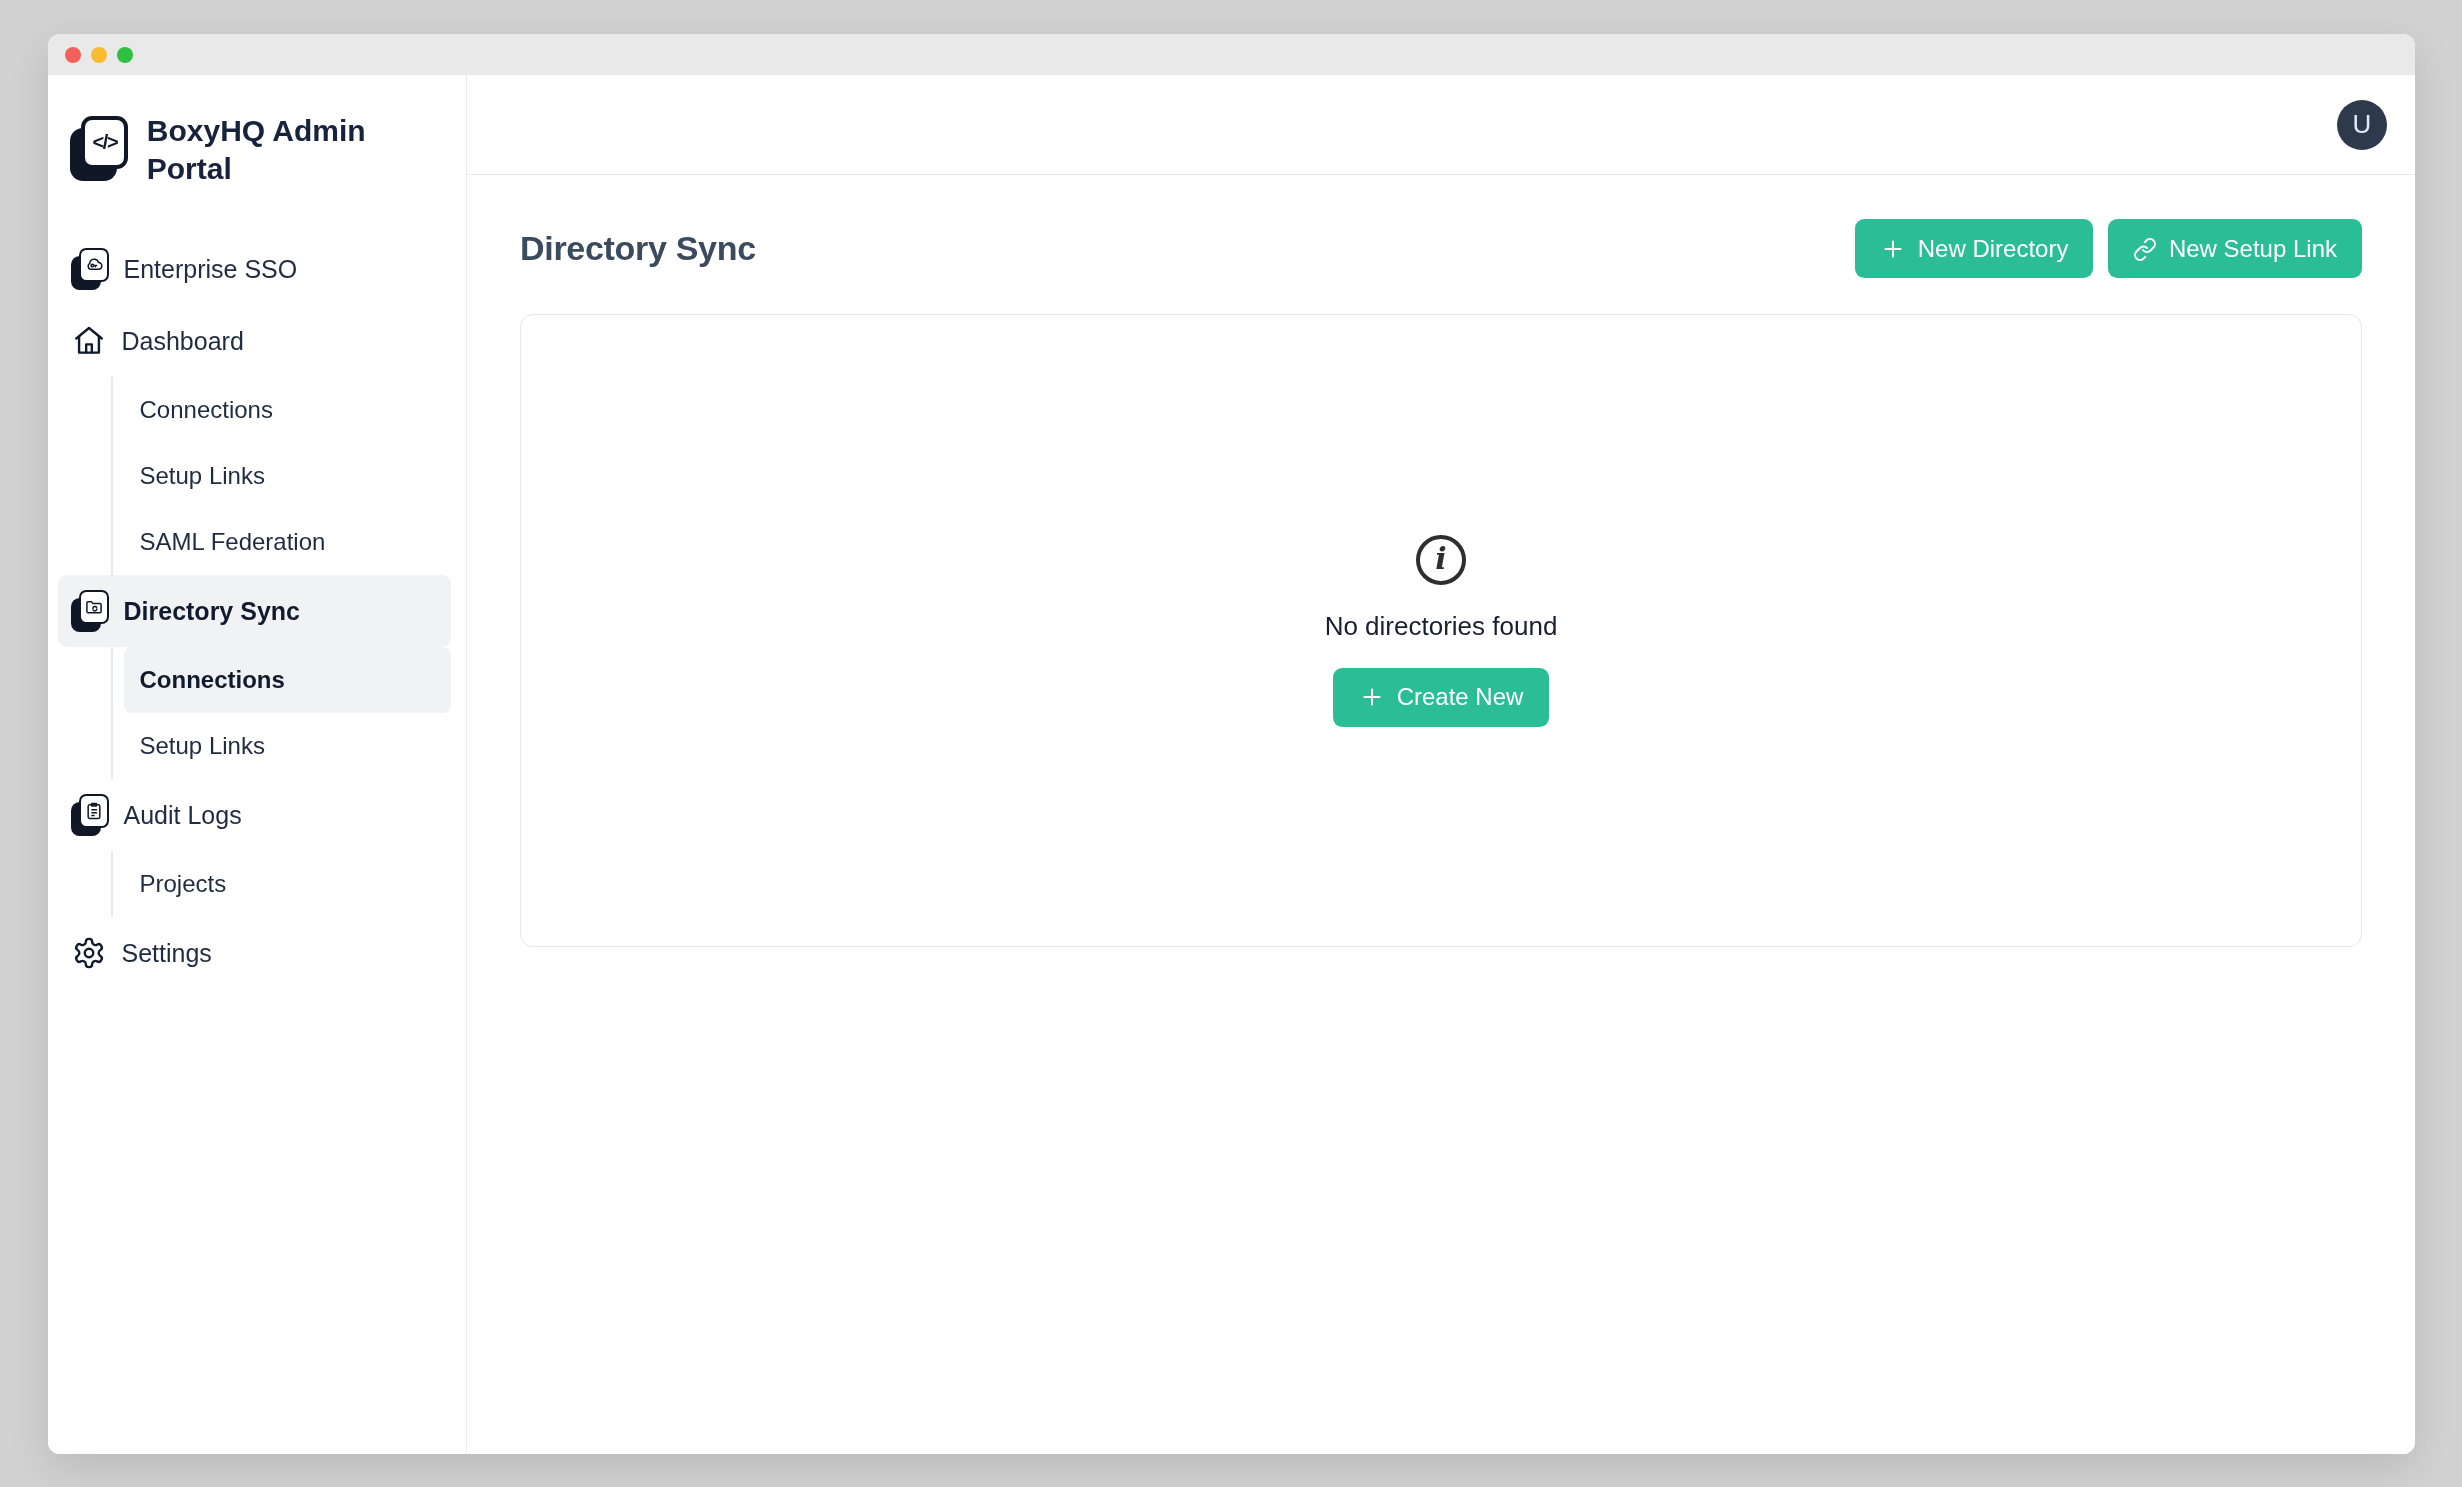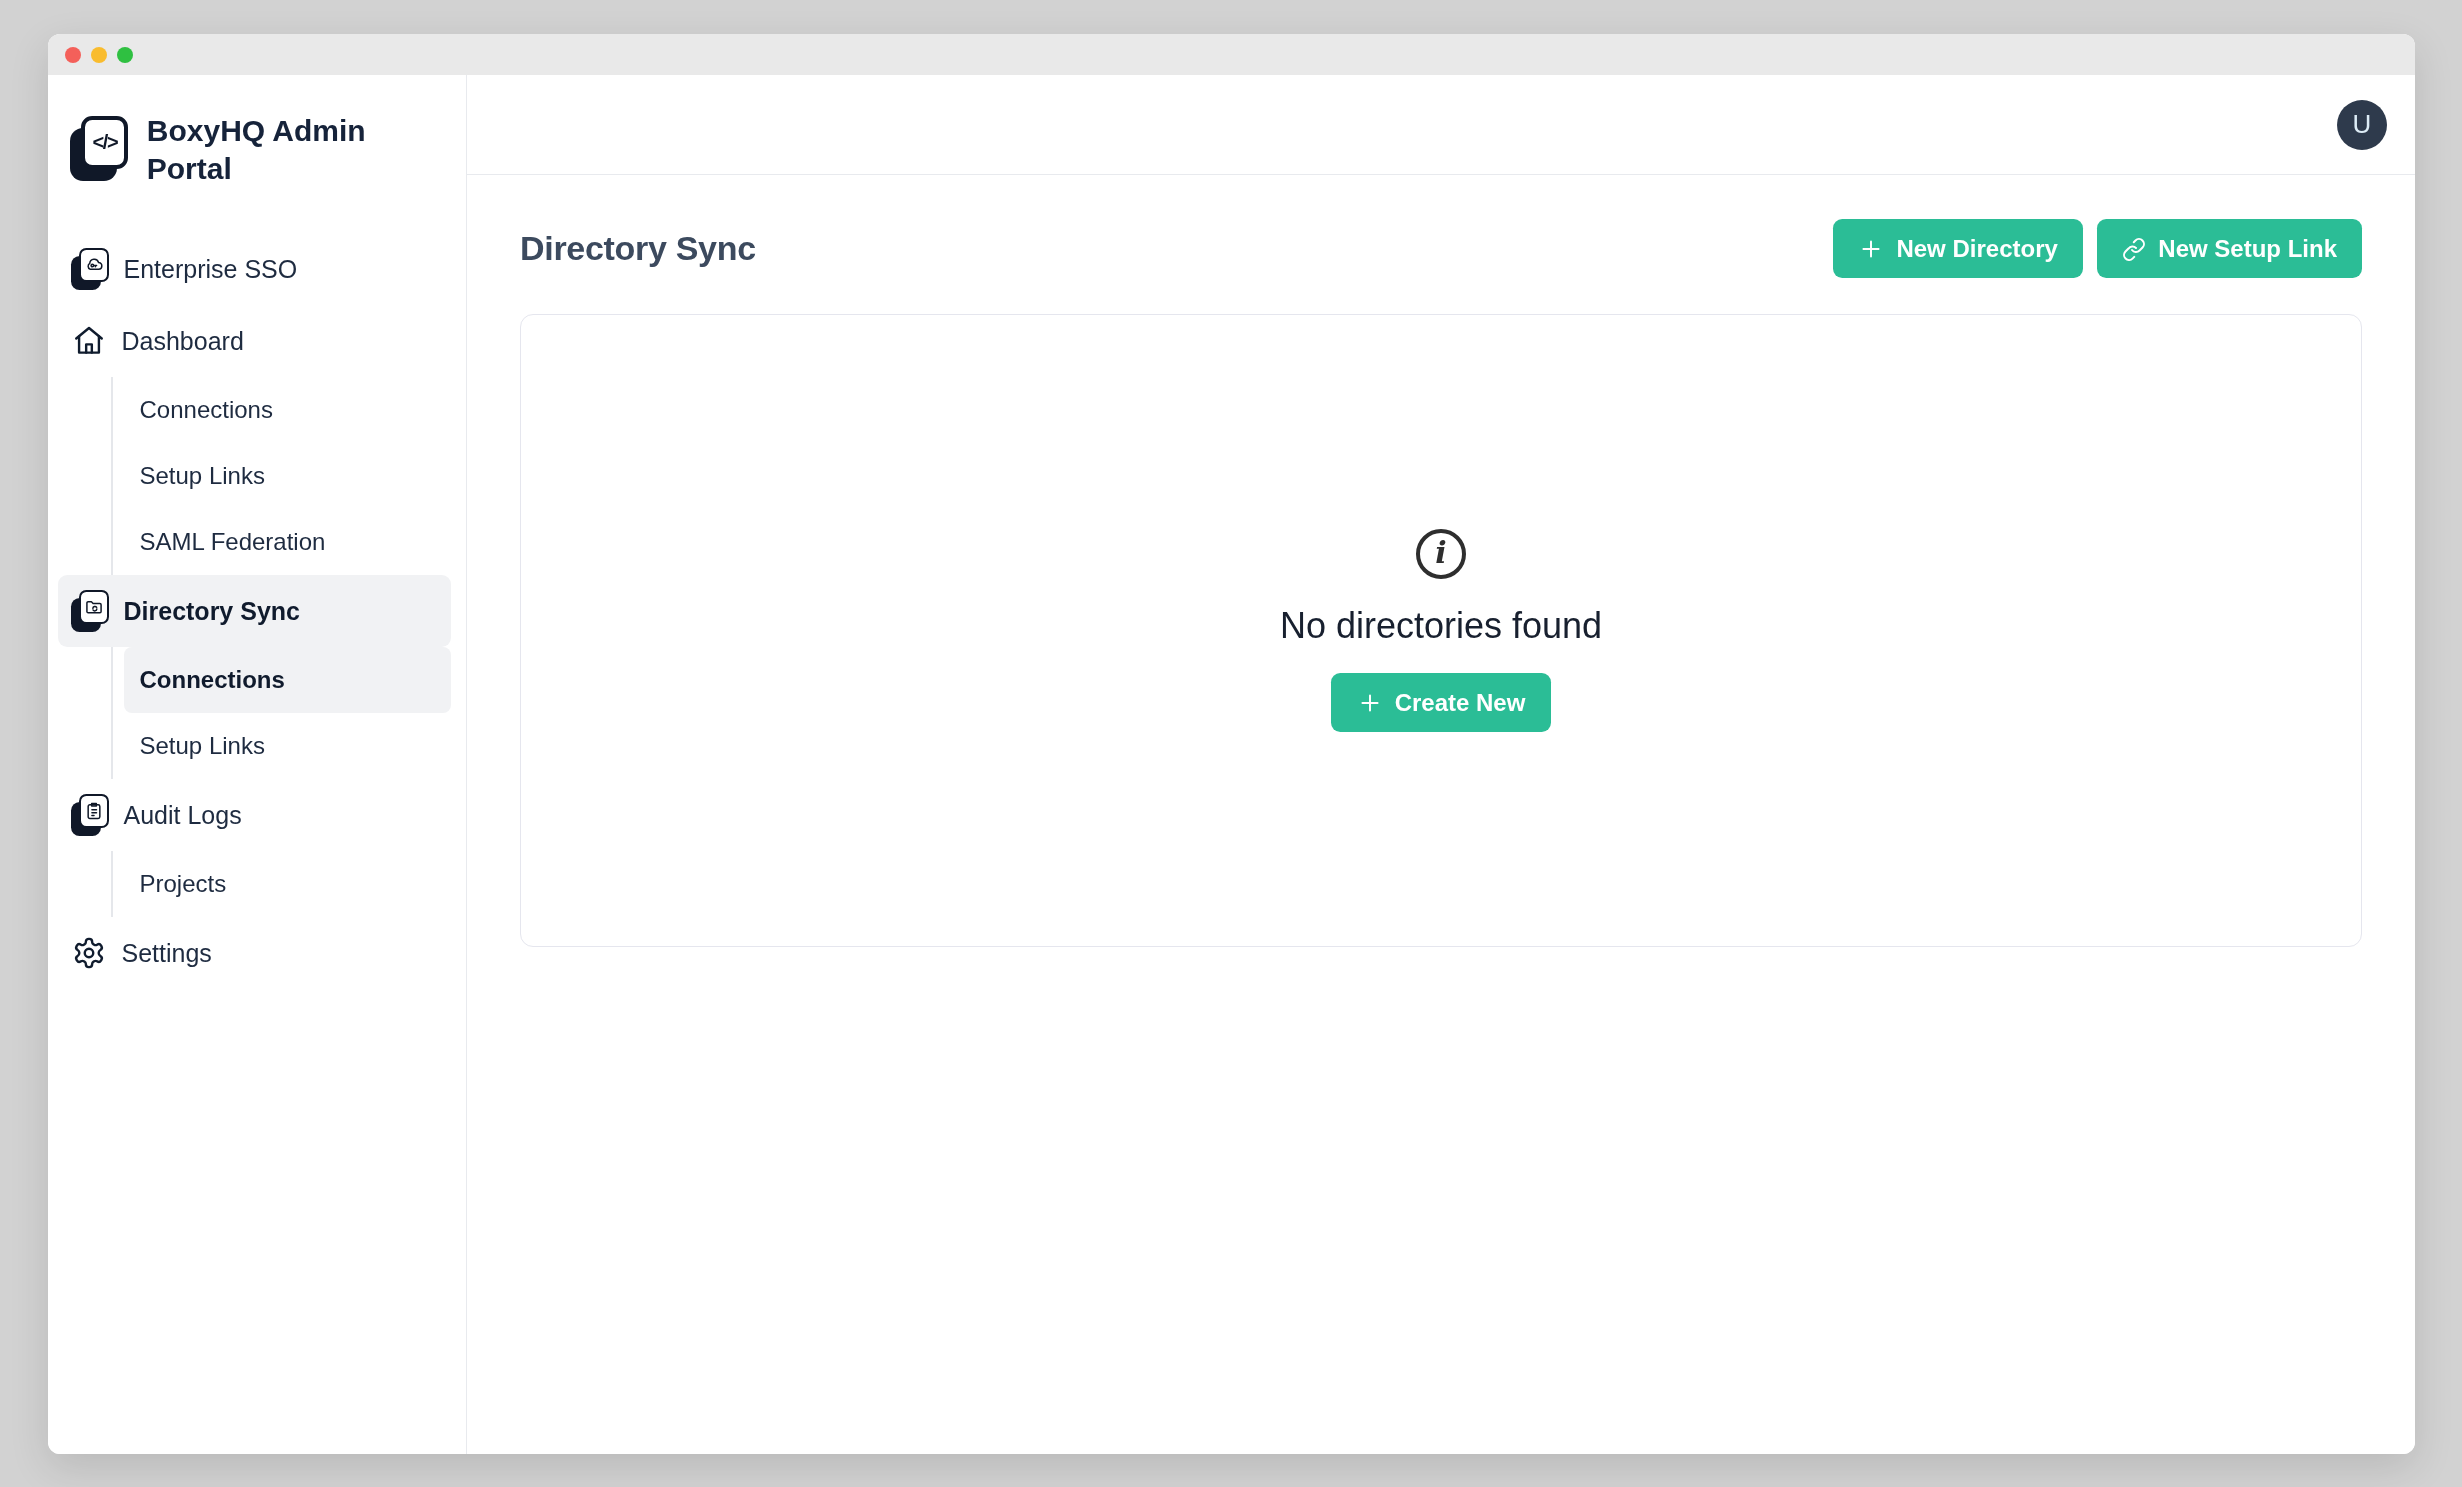--- a/index.html
+++ b/index.html
@@ -53,31 +53,31 @@
   .main{flex:1;display:flex;flex-direction:column;background:#fff;min-width:0;}
   .topbar{height:100px;flex:none;border-bottom:1.3px solid var(--border);display:flex;align-items:center;justify-content:flex-end;padding-right:28px;}
   .avatar{width:50px;height:50px;border-radius:50%;background:var(--avatar-bg);color:var(--avatar-ink);
           display:flex;align-items:center;justify-content:center;font-size:26px;cursor:pointer;}
 
   .page{padding:0 53px;flex:1;}
   .page-header{margin-top:44px;display:flex;align-items:center;justify-content:space-between;}
   .page-title{font-size:34px;font-weight:700;color:var(--title-ink);letter-spacing:-0.3px;}
   .actions{display:flex;gap:14.5px;}
   .btn{display:inline-flex;align-items:center;justify-content:center;gap:12px;height:59px;padding:0 25px;
-       background:var(--accent);color:#fff;border:none;border-radius:9.2px;font-size:24px;font-weight:700;
+       background:var(--accent);color:#fff;border:none;border-radius:9.2px;font-size:24px;font-weight:400;
        font-family:"Liberation Sans",sans-serif;cursor:pointer;}
   .btn svg{width:26px;height:26px;flex:none;}
 
   .card{margin-top:36px;height:633px;border:1.3px solid var(--card-border);border-radius:13px;
         display:flex;flex-direction:column;align-items:center;justify-content:center;background:#fff;}
   .info-circle{width:50px;height:50px;border:4px solid var(--info-ink);border-radius:50%;
                display:flex;align-items:center;justify-content:center;}
   .info-i{font-family:"DejaVu Serif",serif;font-style:italic;font-weight:700;font-size:30px;color:var(--info-ink);
           line-height:1;transform:translateY(-1.3px);}
-  .empty-text{margin-top:26px;font-size:36px;color:var(--empty-ink);}
+  .empty-text{margin-top:26px;font-size:26px;color:var(--empty-ink);}
   .card .btn{margin-top:26px;height:59px;padding:0 26px;font-size:24px;}
 </style>
 </head>
 <body>
 
 <div class="window">
 
   <div class="titlebar">
     <span class="tl tl-red"></span>
     <span class="tl tl-yellow"></span>

